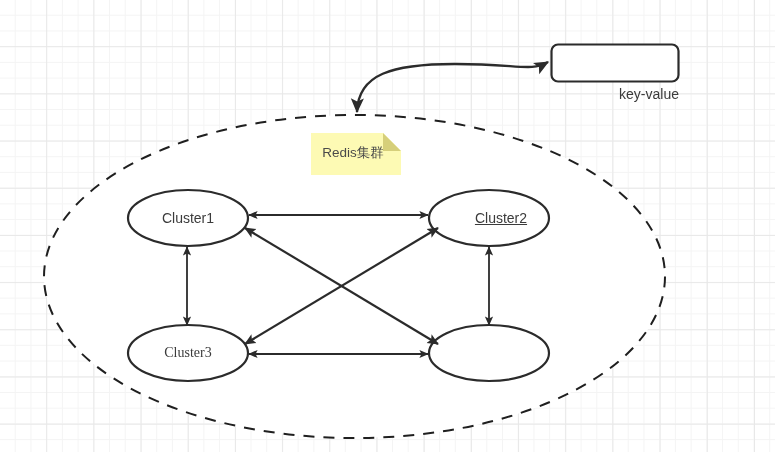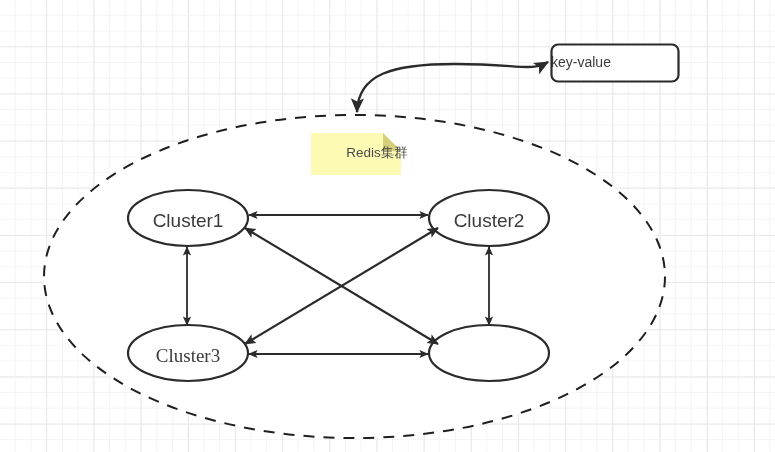--- a/index.html
+++ b/index.html
@@ -30,32 +30,33 @@
     position: absolute;
     left: 0;
     top: 0;
     width: 775px;
     height: 452px;
   }
   .node-label {
     position: absolute;
     text-align: center;
     font-family: "Liberation Sans", sans-serif;
-    font-size: 19px;
+    font-size: 14px;
     color: #3b3b3b;
     white-space: nowrap;
     pointer-events: none;
   }
   .kv-label {
     position: absolute;
-    text-align: left;
+    text-align: right;
     font-family: "Liberation Sans", sans-serif;
     font-size: 14px;
     color: #3b3b3b;
     white-space: nowrap;
+    margin-top: 32px;
   }
   .note-label {
     position: absolute;
     font-family: "Liberation Sans", sans-serif;
     font-size: 13.5px;
     color: #4a4a4a;
     white-space: nowrap;
   }
 </style>
 </head>
@@ -95,22 +96,22 @@
     <line x1="245" y1="228" x2="438" y2="344" stroke="#2b2b2b" stroke-width="2.2" marker-start="url(#arrow)" marker-end="url(#arrow)"></line>
 
     <line x1="245" y1="344" x2="438" y2="228" stroke="#2b2b2b" stroke-width="2.2" marker-start="url(#arrow)" marker-end="url(#arrow)"></line>
 
     <path d="M 311 133 L 383 133 L 401 151 L 401 175 L 311 175 Z" fill="#fdfab4" stroke="none"></path>
     <path d="M 383 133 L 401 151 L 383 151 Z" fill="#d6cf7a" stroke="none"></path>
   </svg>
 
   <div class="kv-label" style="left:551px; top:54px; width:128px;">key-value</div>
 
-  <div class="note-label" style="left:311px; top:144px; width:84px; text-align:center;padding-left:24px;">Redis集群</div>
+  <div class="note-label" style="left:311px; top:144px; width:84px; text-align:center;">Redis集群</div>
 
   <div class="node-label" style="left:128px; top:210px; width:120px;">Cluster1</div>
 
-  <div class="node-label" style="left:429px; top:210px; width:120px;">Cluster2</div>
+  <div class="node-label" style="left:441px; top:210px; width:120px;text-decoration:underline;">Cluster2</div>
 
   <div class="node-label" style="left:128px; top:345px; width:120px;font-family:Liberation Serif, serif;">Cluster3</div>
 
 
 </div>
 
 </body></html>

